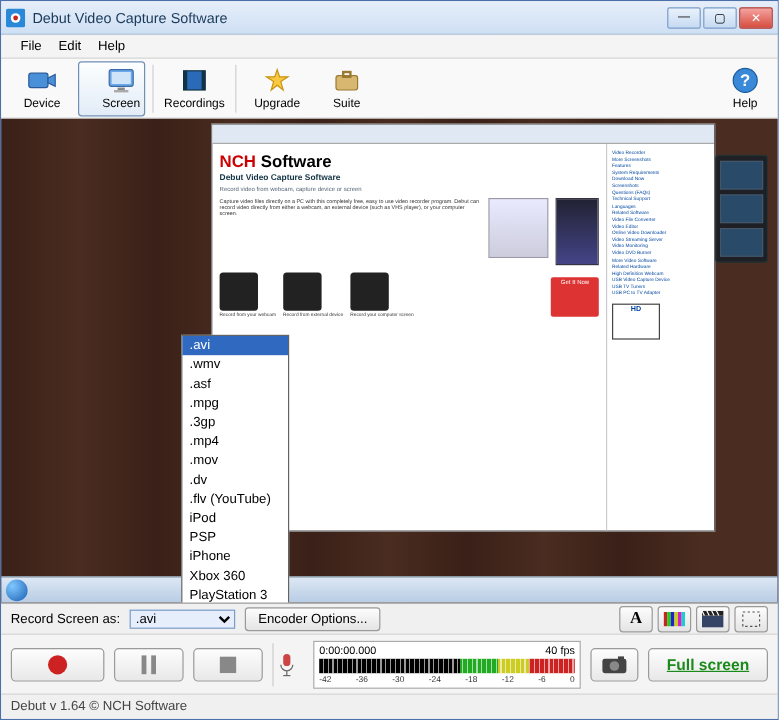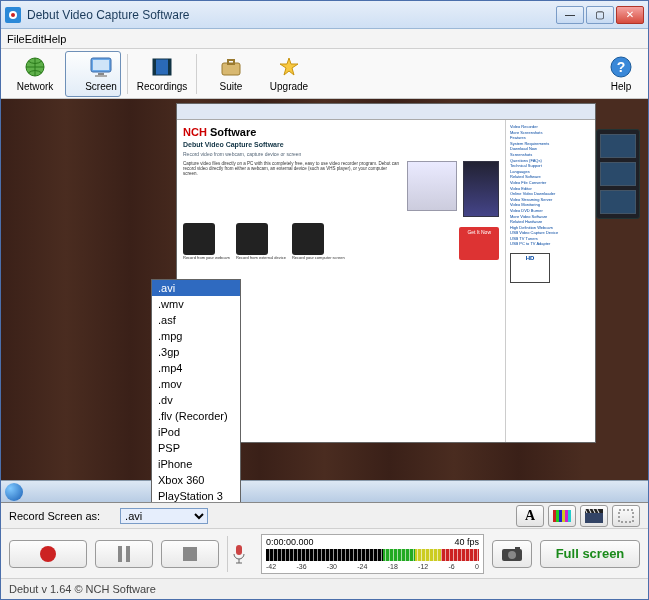--- a/index.html
+++ b/index.html
@@ -9,63 +9,63 @@
 
 .titlebar { height: 28px; background: linear-gradient(#e6eef9, #cfe0f4); display: flex; align-items: center; padding: 0 4px; border-bottom: 1px solid #9cb8d6; }
 .titlebar .title { font-size: 12px; color: #1a3a5a; margin-left: 6px; flex: 1; }
 .titlebar .app-icon { width: 16px; height: 16px; }
 .titlebar .win-controls { display: flex; gap: 2px; }
 .titlebar .win-controls button { width: 28px; height: 18px; border: 1px solid #7a9cc7; border-radius: 2px; font-size: 10px; cursor: pointer; }
 .titlebar .win-controls .min { background: linear-gradient(#eaf2fb,#c6daf2); }
 .titlebar .win-controls .max { background: linear-gradient(#eaf2fb,#c6daf2); }
 .titlebar .win-controls .close { background: linear-gradient(#f5a3a0,#d64c3e); color: #fff; border-color: #b03428; }
 
-.menubar { height: 20px; background: #f4f4f4; border-bottom: 1px solid #d0d0d0; display: flex; align-items: center; font-size: 11px; padding: 0 6px; }
+.menubar { height: 20px; background: #f4f4f4; border-bottom: 1px solid #d0d0d0; display: flex; align-items: center; font-size: 11px; padding: 0 16px; gap: 14px; }
 .menubar span { cursor: default; }
 
 .toolbar { height: 50px; background: #f9f9f9; border-bottom: 1px solid #c8c8c8; display: flex; align-items: center; padding: 2px 6px; gap: 2px; }
 .toolbtn { width: 56px; height: 46px; display: flex; flex-direction: column; align-items: center; justify-content: center; gap: 2px; font-size: 10px; border: 1px solid transparent; border-radius: 3px; cursor: pointer; background: transparent; }
 .toolbtn.active { border: 1px solid #6e90b8; background: linear-gradient(#fdfefe,#e2ecf7); padding-left: 16px; }
 .toolbtn .ticon { width: 24px; height: 24px; display:flex; align-items:center; justify-content:center; }
 .toolsep { width:1px; height:40px; background:#d0d0d0; margin:0 4px; }
 .toolspacer { flex:1; }
 .helpbtn { width: 42px; }
 
 .preview { flex:1; background: linear-gradient(90deg,#3a2018 0%, #4a2c20 10%, #3a2018 20%, #4a2c20 30%, #3a2018 40%, #4a2c20 50%, #3a2018 60%, #4a2c20 70%, #3a2018 80%, #4a2c20 90%); position: relative; overflow:hidden; border-bottom:1px solid #888; }
 .captured { position:absolute; left:175px; top:4px; width:420px; height:340px; background:#fff; border:1px solid #666; font-size:5px; color:#333; }
 .captured .cap-top { height:16px; background:#e0e8f4; border-bottom:1px solid #aaa; }
 .captured .cap-body { display:flex; height:calc(100% - 16px); }
 .captured .cap-main { flex:1; padding:6px; }
 .captured .cap-side { width:90px; border-left:1px solid #ccc; padding:4px; font-size:4px; line-height:1.4; color:#0046a0; }
-.captured .nch { font-size:11px; font-weight:bold; color:#000; }
+.captured .nch { font-size:14px; font-weight:bold; color:#000; }
 .captured .nch span { color:#c00; }
 .captured h3 { font-size:7px; color:#134; margin:3px 0; }
 .captured .thumbs { display:flex; gap:6px; margin:6px 0; }
 .captured .thumb { width:32px; height:32px; background:#222; border-radius:3px; }
 .captured .getit { background:#d33; color:#fff; font-size:5px; padding:2px 8px; display:inline-block; margin-top:4px; border-radius:2px;}
 .hdbox { width:40px; height:30px; background:#fff; border:1px solid #444; font-size:6px; font-weight:bold; text-align:center; margin-top:6px;}
 
 .sys-thumbs { position:absolute; right:8px; top:30px; width:44px; height:90px; background:rgba(20,30,40,.8); border:1px solid #233; border-radius:3px; }
 .sys-thumbs div { width:36px; height:24px; background:#2a4a6a; margin:4px auto; border:1px solid #456; }
 
 .format-menu { position:absolute; left:150px; top:180px; width:90px; background:#fff; border:1px solid #646464; font-size:11px; z-index:5; }
 .format-menu div { padding:2px 6px; cursor:pointer; }
 .format-menu .sel { background:#2f6ac0; color:#fff; }
 
 .taskbar { position:absolute; left:0; right:0; bottom:0; height:22px; background:linear-gradient(#dde8f4,#b8cce4); border-top:1px solid #89a; }
 .taskbar .orb { width:18px; height:18px; border-radius:50%; background:radial-gradient(circle at 30% 30%, #7fc8ff, #1a5fb4); margin:2px 4px; display:inline-block;}
 
-.controlrow { height:26px; background:#f0f0f0; padding:3px 8px; display:flex; align-items:center; gap:20px; font-size:11px; border-bottom:1px solid #d0d0d0;}
+.controlrow { height:26px; background:#f0f0f0; padding:3px 8px; display:flex; align-items:center; gap:8px; font-size:11px; border-bottom:1px solid #d0d0d0;}
 .controlrow select { font-size:11px; width:88px; background:#e6eefc; border:1px solid #7a9cc7;}
 .controlrow button.std { font-size:11px; padding:2px 10px; background:linear-gradient(#fdfdfd,#e4e4e4); border:1px solid #9a9a9a; border-radius:3px; cursor:pointer; height:20px;}
 .icon-btn-row { margin-left:auto; display:flex; gap:4px; }
 .icon-btn { width:28px; height:22px; border:1px solid #9a9a9a; border-radius:3px; background:linear-gradient(#fdfdfd,#e4e4e4); display:flex; align-items:center; justify-content:center; cursor:pointer;}
 
 .transport { height:50px; background:#f4f4f4; display:flex; align-items:center; padding:4px 8px; gap:8px; border-bottom:1px solid #d0d0d0;}
-.big-btn { height:28px; border:1px solid #9a9a9a; border-radius:4px; background:linear-gradient(#fdfdfd,#e8e8e8); display:flex; align-items:center; justify-content:center; cursor:pointer; }
+.big-btn { height:28px; border:1px solid #9a9a9a; border-radius:4px; background:linear-gradient(#fdfdfd,#e8e8e8); display:flex; align-items:center; justify-content:center; cursor:pointer;text-decoration:underline; }
 .rec { width:78px; } .pause { width:58px; } .stop { width:58px; }
 .mic { width:26px; border-left:1px solid #ccc; padding-left:4px; height:36px; display:flex; align-items:center; }
 .meter { flex:1; height:40px; border:1px solid #aaa; background:#fff; display:flex; flex-direction:column; font-size:9px; padding:2px 4px; }
 .meter .top { display:flex; justify-content:space-between;gap:22px; }
 .meter .bar { height:12px; background:linear-gradient(90deg,#000 0%, #000 55%, #2a2 55%, #2a2 70%, #cc2 70%, #cc2 82%, #c22 82%); margin-top:2px; position:relative;}
 .meter .bar::after{content:""; position:absolute; inset:0; background:repeating-linear-gradient(90deg, transparent 0 3px, rgba(255,255,255,.6) 3px 4px);}
 .meter .ticks { font-size:7px; display:flex; justify-content:space-between; color:#333; margin-top:2px;}
 .cam { width:40px; }
 .full { width:100px; color:#1a8a1a; font-weight:bold; font-size:13px; }
 
@@ -96,26 +96,26 @@
 
   <div class="menubar">
     <span>File</span>
     <span>Edit</span>
     <span>Help</span>
   </div>
 
   <div class="toolbar">
     <button class="toolbtn">
       <span class="ticon">
-          <svg width="22" height="22">
-            <circle cx="11" cy="11" r="9" fill="#5fb04a" stroke="#2a7a1a"></circle>
-            <path d="M2 11 H20 M11 2 V20 M4 5 Q11 10 18 5 M4 17 Q11 12 18 17" stroke="#2a7a1a" fill="none"></path>
-          </svg>
-        </span>
-      <span>Network</span>
+          <svg width="24" height="18">
+            <rect x="1" y="3" width="16" height="12" rx="2" fill="#4a90d8" stroke="#2a5a9a"></rect>
+            <path d="M17 7 L23 4 V14 L17 11 Z" fill="#4a90d8" stroke="#2a5a9a"></path>
+          </svg>
+        </span>
+      <span>Device</span>
     </button>
     <button class="toolbtn active">
       <span class="ticon">
           <svg width="24" height="22">
             <rect x="2" y="2" width="20" height="14" rx="2" fill="#6aa8e8" stroke="#3a6aa8"></rect>
             <rect x="4" y="4" width="16" height="10" fill="#cfe4f8"></rect>
             <rect x="9" y="17" width="6" height="2" fill="#888"></rect>
             <rect x="6" y="19" width="12" height="2" fill="#aaa"></rect>
           </svg>
         </span>
@@ -128,34 +128,34 @@
             <rect x="2" y="2" width="18" height="16" fill="#2a6ab8" stroke="#134"></rect>
             <rect x="2" y="2" width="3" height="16" fill="#134"></rect>
             <rect x="17" y="2" width="3" height="16" fill="#134"></rect>
           </svg>
         </span>
       <span>Recordings</span>
     </button>
     <div class="toolsep"></div>
     <button class="toolbtn">
       <span class="ticon">
+          <svg width="22" height="22">
+            <polygon points="11,2 13,8 20,8 14,12 16,19 11,15 6,19 8,12 2,8 9,8" fill="#f8c840" stroke="#c89410"></polygon>
+          </svg>
+        </span>
+      <span>Upgrade</span>
+    </button>
+    <button class="toolbtn">
+      <span class="ticon">
           <svg width="22" height="20">
             <rect x="2" y="6" width="18" height="12" rx="2" fill="#d8b870" stroke="#9a7a30"></rect>
             <rect x="8" y="3" width="6" height="4" fill="none" stroke="#9a7a30" stroke-width="2"></rect>
           </svg>
         </span>
       <span>Suite</span>
-    </button>
-    <button class="toolbtn">
-      <span class="ticon">
-          <svg width="22" height="22">
-            <polygon points="11,2 13,8 20,8 14,12 16,19 11,15 6,19 8,12 2,8 9,8" fill="#f8c840" stroke="#c89410"></polygon>
-          </svg>
-        </span>
-      <span>Upgrade</span>
     </button>
     <div class="toolspacer"></div>
     <button class="toolbtn helpbtn">
       <span class="ticon">
           <svg width="22" height="22">
             <circle cx="11" cy="11" r="10" fill="#3a88d8" stroke="#1a5a9a"></circle>
             <text x="11" y="16" text-anchor="middle" font-size="14" fill="#fff" font-weight="bold">?</text>
           </svg>
         </span>
       <span>Help</span>
@@ -229,33 +229,34 @@
       </div>
     <div class="format-menu" id="fmt-menu">
         <div class="sel">.avi</div>
         <div>.wmv</div>
         <div>.asf</div>
         <div>.mpg</div>
         <div>.3gp</div>
         <div>.mp4</div>
         <div>.mov</div>
         <div>.dv</div>
-        <div>.flv (Recorder)</div>
+        <div>.flv (YouTube)</div>
         <div>iPod</div>
         <div>PSP</div>
         <div>iPhone</div>
         <div>Xbox 360</div>
         <div>PlayStation 3</div>
       </div>
     <div class="taskbar"><span class="orb"></span></div>
   </div>
 
   <div class="controlrow">
     <span>Record Screen as:</span>
     <select id="fmt-select"><option>.avi</option></select>
+    <button class="std">Encoder Options...</button>
     <div class="icon-btn-row">
       <div class="icon-btn">
           <span style="font:bold 14px serif">A</span>
         </div>
       <div class="icon-btn">
           <span>
             <svg width="18" height="12">
               <rect width="3" height="12" fill="#c22"></rect>
               <rect x="3" width="3" height="12" fill="#2c2"></rect>
               <rect x="6" width="3" height="12" fill="#22c"></rect>

